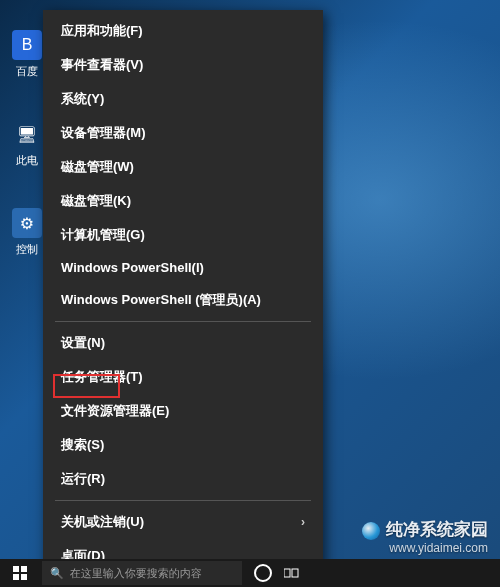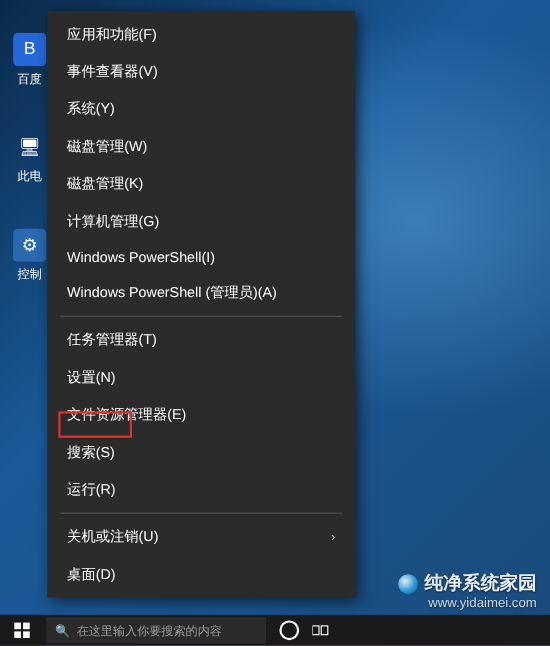--- a/index.html
+++ b/index.html
@@ -36,21 +36,21 @@
       width: 280px;
       background: #2b2b2b;
       box-shadow: 3px 3px 12px rgba(0,0,0,0.6);
       padding: 4px 0;
     }
     .menu-item {
       padding: 8px 18px;
       color: #ffffff;
       font-size: 13px;
       cursor: default;
-      display: flex; align-items: center; justify-content: space-between;
+      display: flex; align-items: center; justify-content: space-between; font-weight: bold;
     }
     .menu-sep {
       height: 1px; background: #555; margin: 4px 12px;
     }
     .chevron {
       color: #ccc; font-size: 12px;
     }
     .highlight-box {
       position: absolute;
       border: 2px solid #e03030;
@@ -112,40 +112,43 @@
     <div class="menu-item">
       <span>应用和功能(F)</span>
     </div>
     <div class="menu-item">
       <span>事件查看器(V)</span>
     </div>
     <div class="menu-item">
       <span>系统(Y)</span>
     </div>
     <div class="menu-item">
+      <span>设备管理器(M)</span>
+    </div>
+    <div class="menu-item">
       <span>磁盘管理(W)</span>
     </div>
     <div class="menu-item">
       <span>磁盘管理(K)</span>
     </div>
     <div class="menu-item">
       <span>计算机管理(G)</span>
     </div>
     <div class="menu-item">
       <span>Windows PowerShell(I)</span>
     </div>
     <div class="menu-item">
       <span>Windows PowerShell (管理员)(A)</span>
     </div>
     <div class="menu-sep"></div>
     <div class="menu-item">
-      <span>任务管理器(T)</span>
+      <span>设置(N)</span>
     </div>
     <div class="menu-item">
-      <span>设置(N)</span>
+      <span>任务管理器(T)</span>
     </div>
     <div class="menu-item">
       <span>文件资源管理器(E)</span>
     </div>
     <div class="menu-item">
       <span>搜索(S)</span>
     </div>
     <div class="menu-item">
       <span>运行(R)</span>
     </div>

